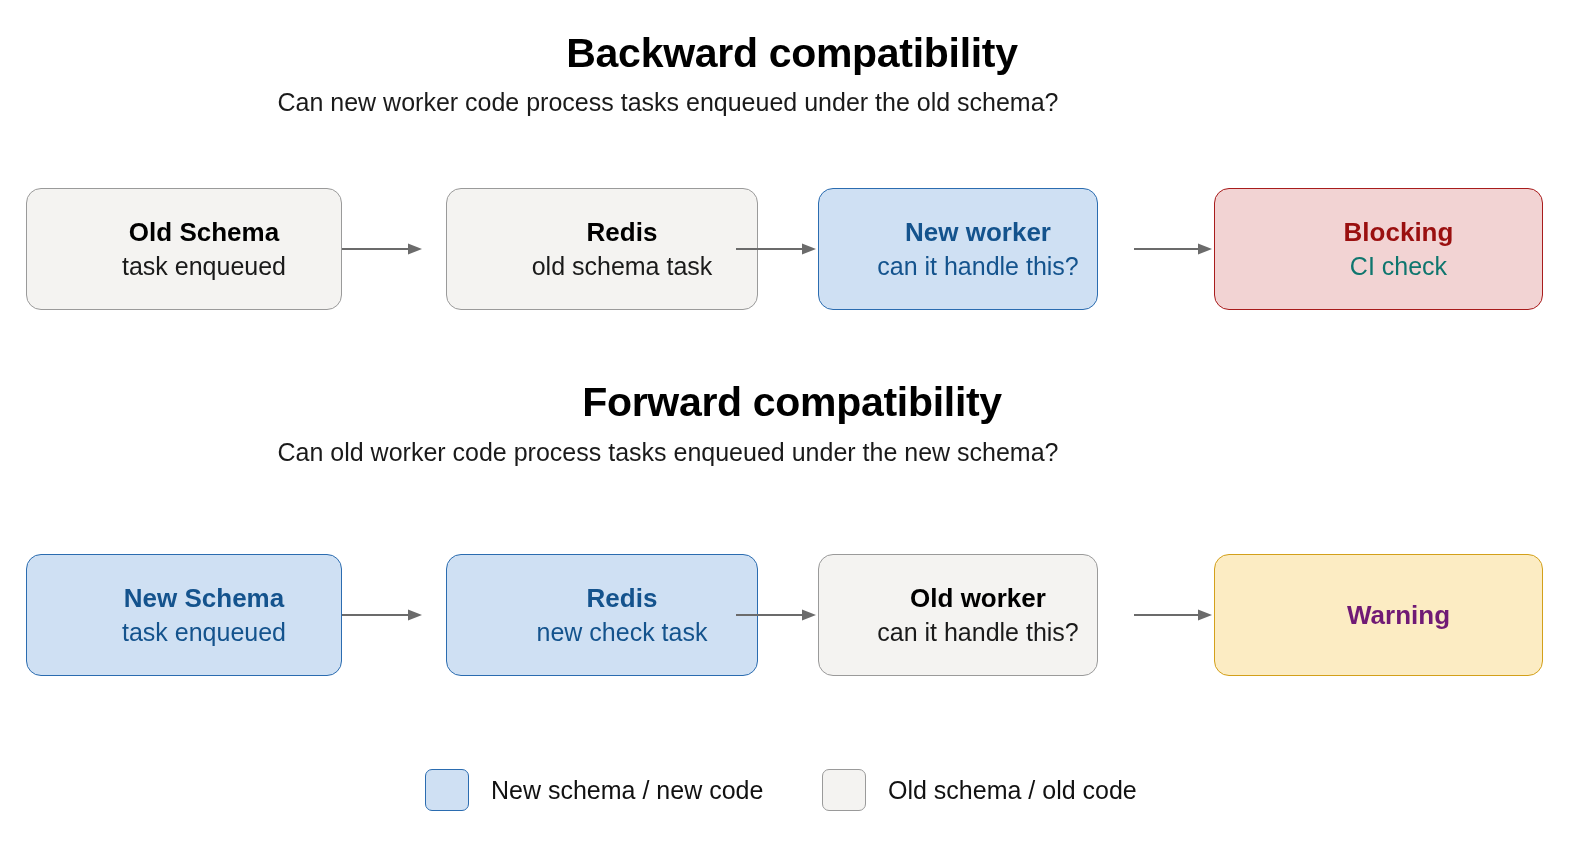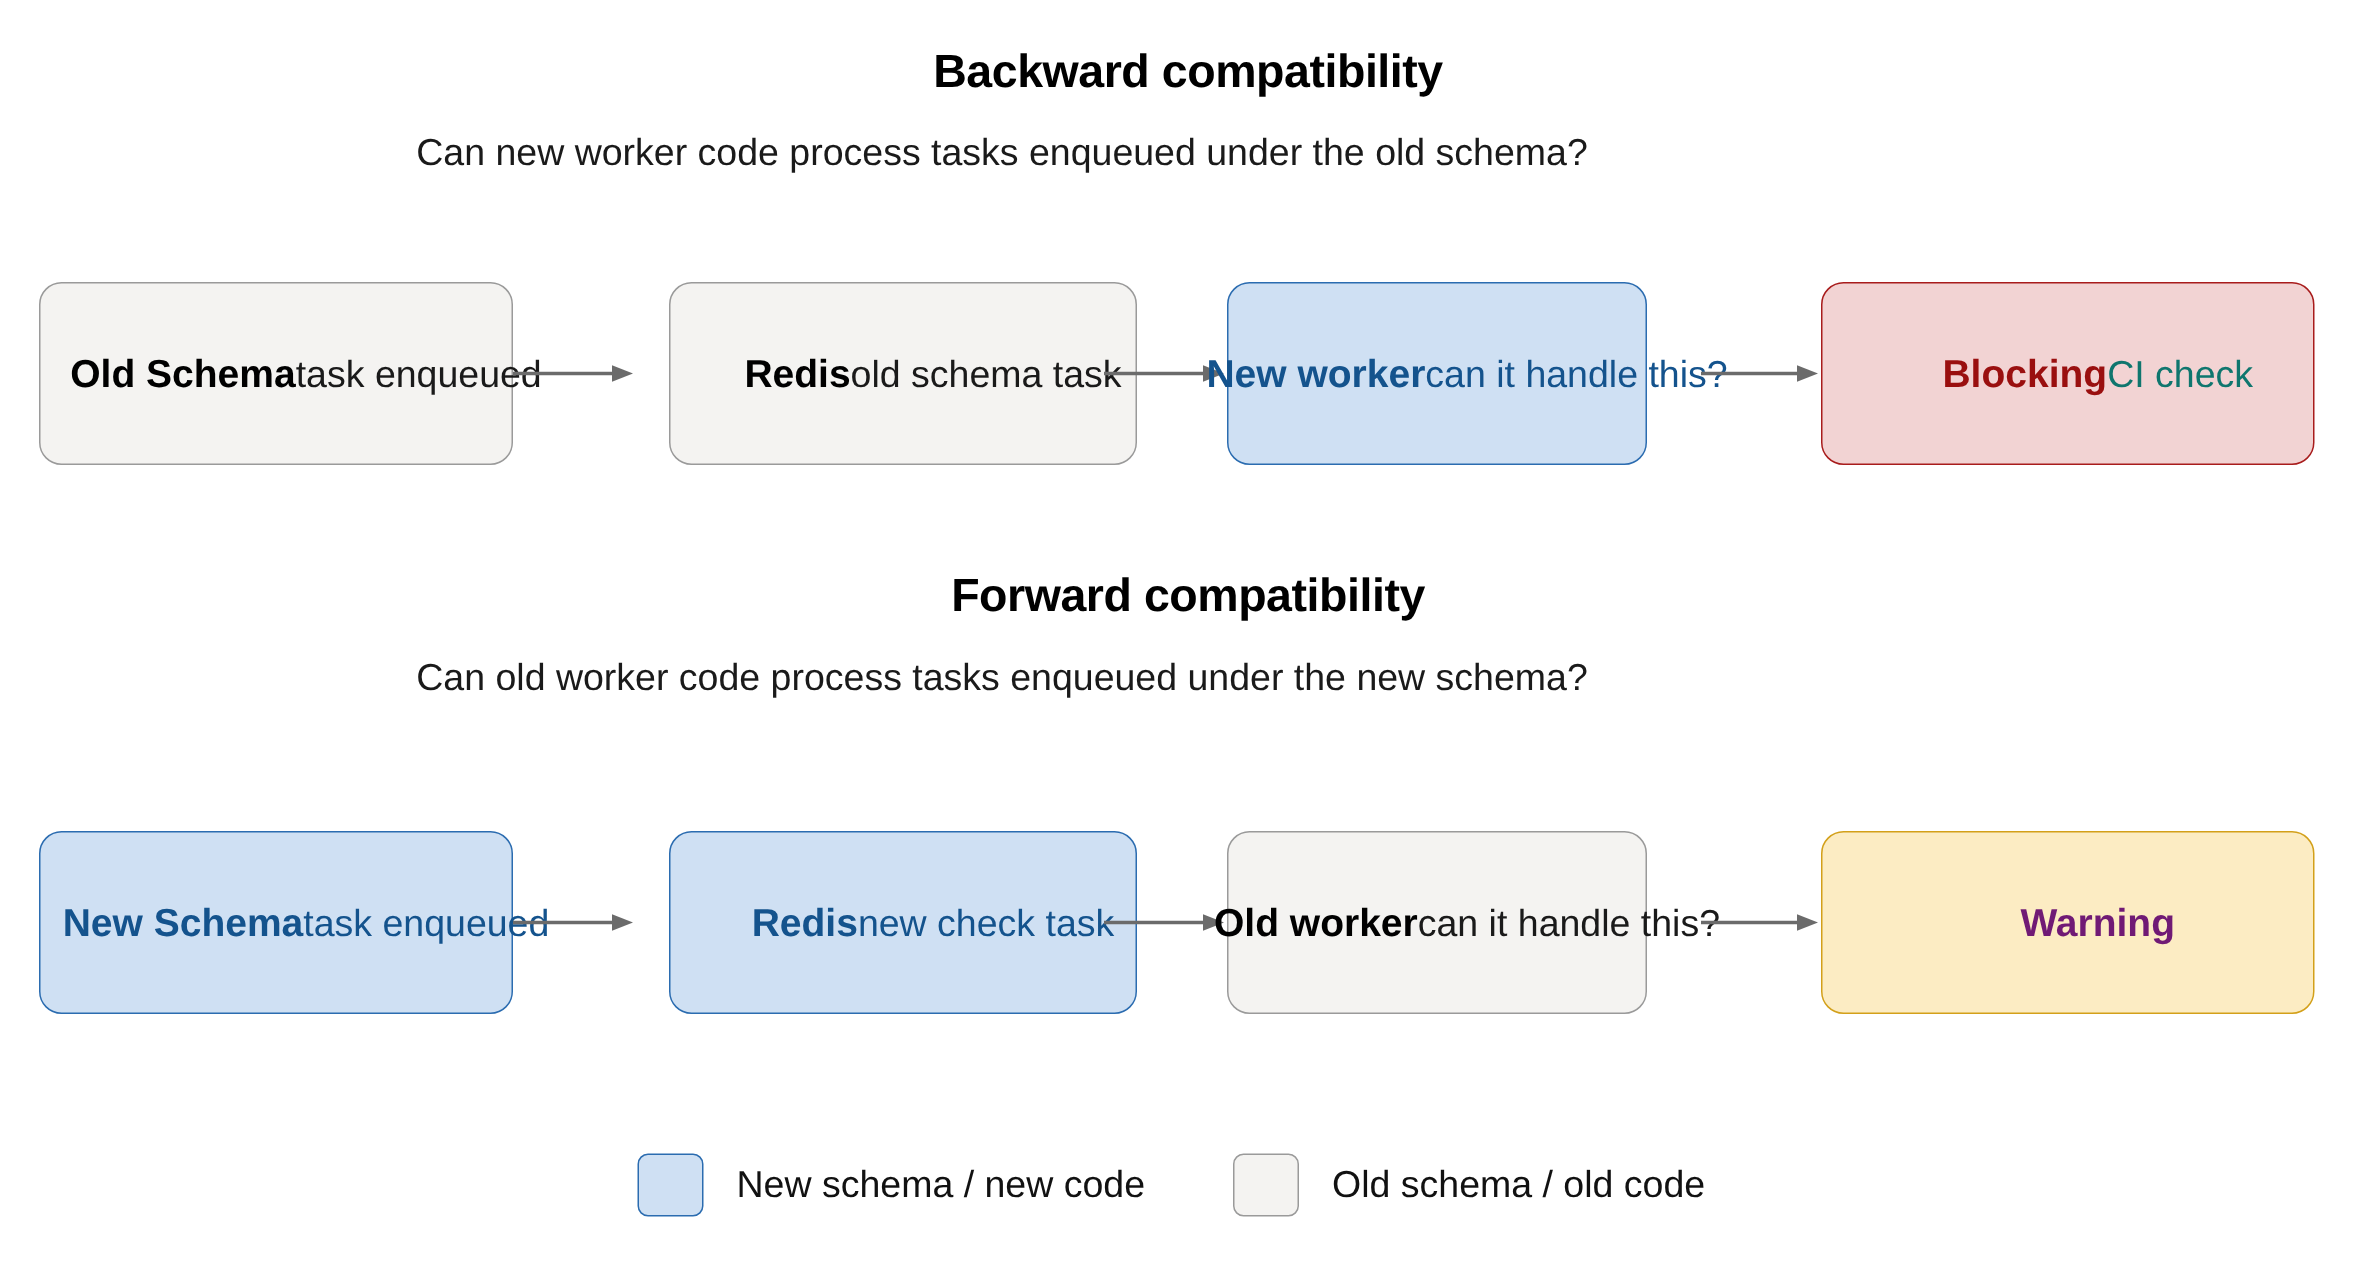--- a/index.html
+++ b/index.html
@@ -22,21 +22,21 @@
     width: 1584px;
     height: 858px;
   }
 
   
   .section-title {
     position: absolute;
     left: 0;
     width: 1584px;
     text-align: center;
-    font-size: 31px;
+    font-size: 41px;
     font-weight: bold;
     letter-spacing: -0.3px;
     color: #000000;
     white-space: nowrap;
   }
   .section-subtitle {
     position: absolute;
     left: 0;
     width: 1336px;
     text-align: center;
@@ -63,20 +63,21 @@
 
   .node {
     position: absolute;
     top: 0;
     height: 122px;
     box-sizing: border-box;
     border-radius: 15px;
     border: 1.6px solid #9a9a9a;
     background: #f4f3f1;
     display: flex;
+    flex-direction: column;
     align-items: center;
     justify-content: center;
     text-align: center;
     line-height: 1.18;
     padding-left: 40px;
   }
   .node .node-title {
     font-size: 26px;
     font-weight: bold;
     color: #000000;

